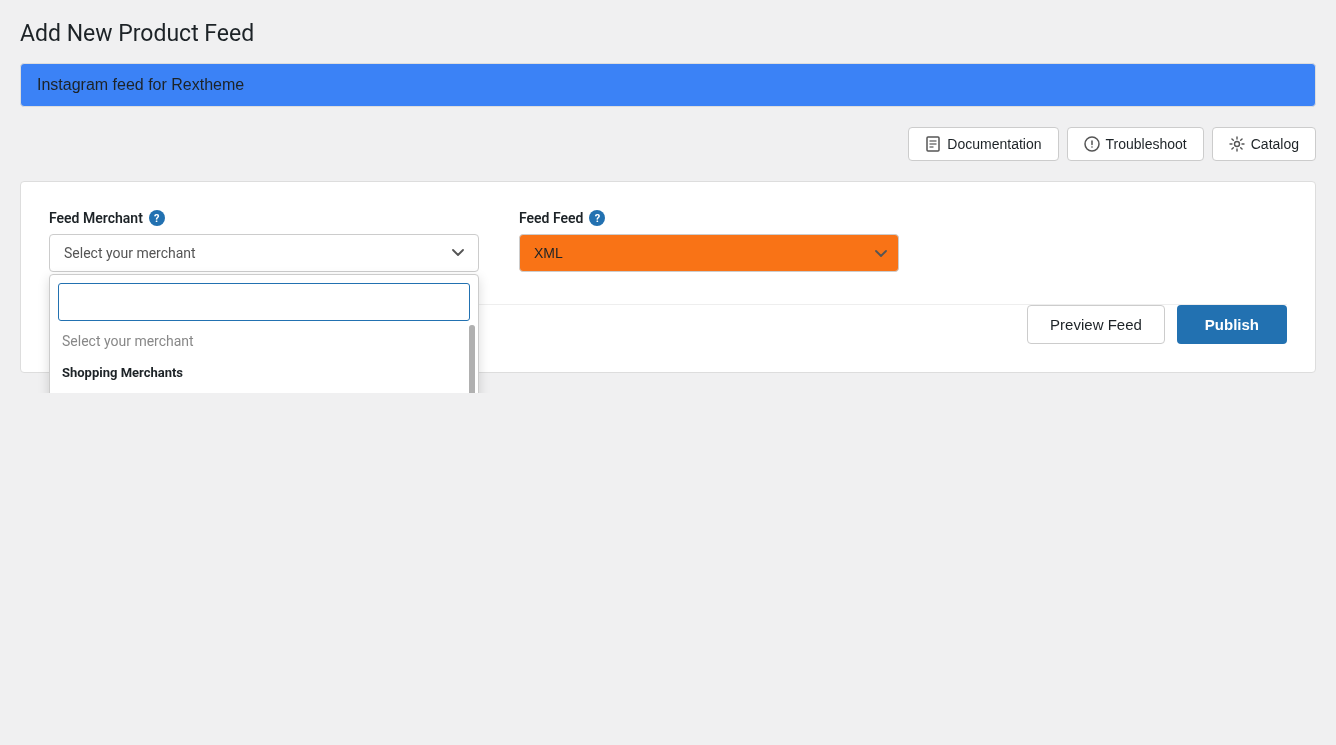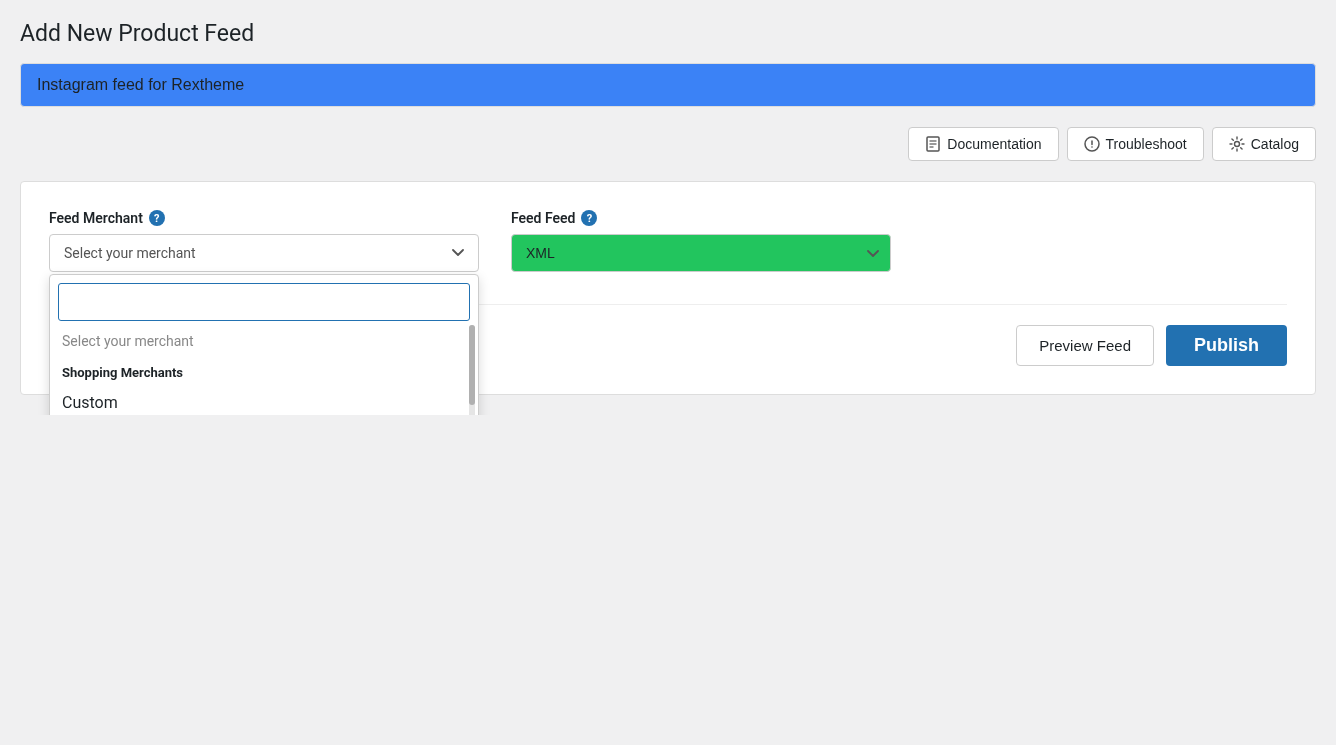--- a/index.html
+++ b/index.html
@@ -58,21 +58,21 @@
     }
     .main-card {
       background: #fff;
       border: 1px solid #ddd;
       border-radius: 4px;
       padding: 28px 28px;
       position: relative;
     }
     .feed-config-row {
       display: flex;
-      gap: 32px;
+      gap: 40px;
       align-items: flex-start;
     }
     .feed-merchant-section {
       flex: 0 0 430px;
       position: relative;
     }
     .feed-type-section {
       flex: 0 0 380px;
     }
     .field-label {
@@ -98,21 +98,21 @@
       font-weight: 700;
     }
     .select-wrapper {
       position: relative;
     }
     .select-wrapper select {
       width: 100%;
       padding: 10px 14px;
       border: 1px solid #ccc;
       border-radius: 4px;
-      background: #22c55e;
+      background: #f97316;
       font-size: 14px;
       color: #1d2327;
       appearance: none;
       cursor: pointer;
       padding-right: 36px;
     }
     .select-chevron {
       position: absolute;
       right: 12px;
       top: 50%;
@@ -165,38 +165,37 @@
       cursor: pointer;
       display: flex;
       align-items: center;
     }
     
     .action-buttons-row {
       display: flex;
       justify-content: flex-end;
       gap: 12px;
       margin-top: 32px;
-      padding-top: 20px;
       border-top: 1px solid #eee;
     }
     .btn-preview {
       padding: 10px 22px;
       background: #fff;
       border: 1px solid #ccc;
       border-radius: 4px;
       font-size: 15px;
       color: #1d2327;
       cursor: pointer;
     }
     .btn-publish {
       padding: 10px 28px;
       background: #2271b1;
       border: none;
       border-radius: 4px;
-      font-size: 18px;
+      font-size: 15px;
       color: #fff;
       cursor: pointer;
       font-weight: 600;
     }
   </style>
 </head>
 <body>
 
 <div class="page-wrapper">
   

